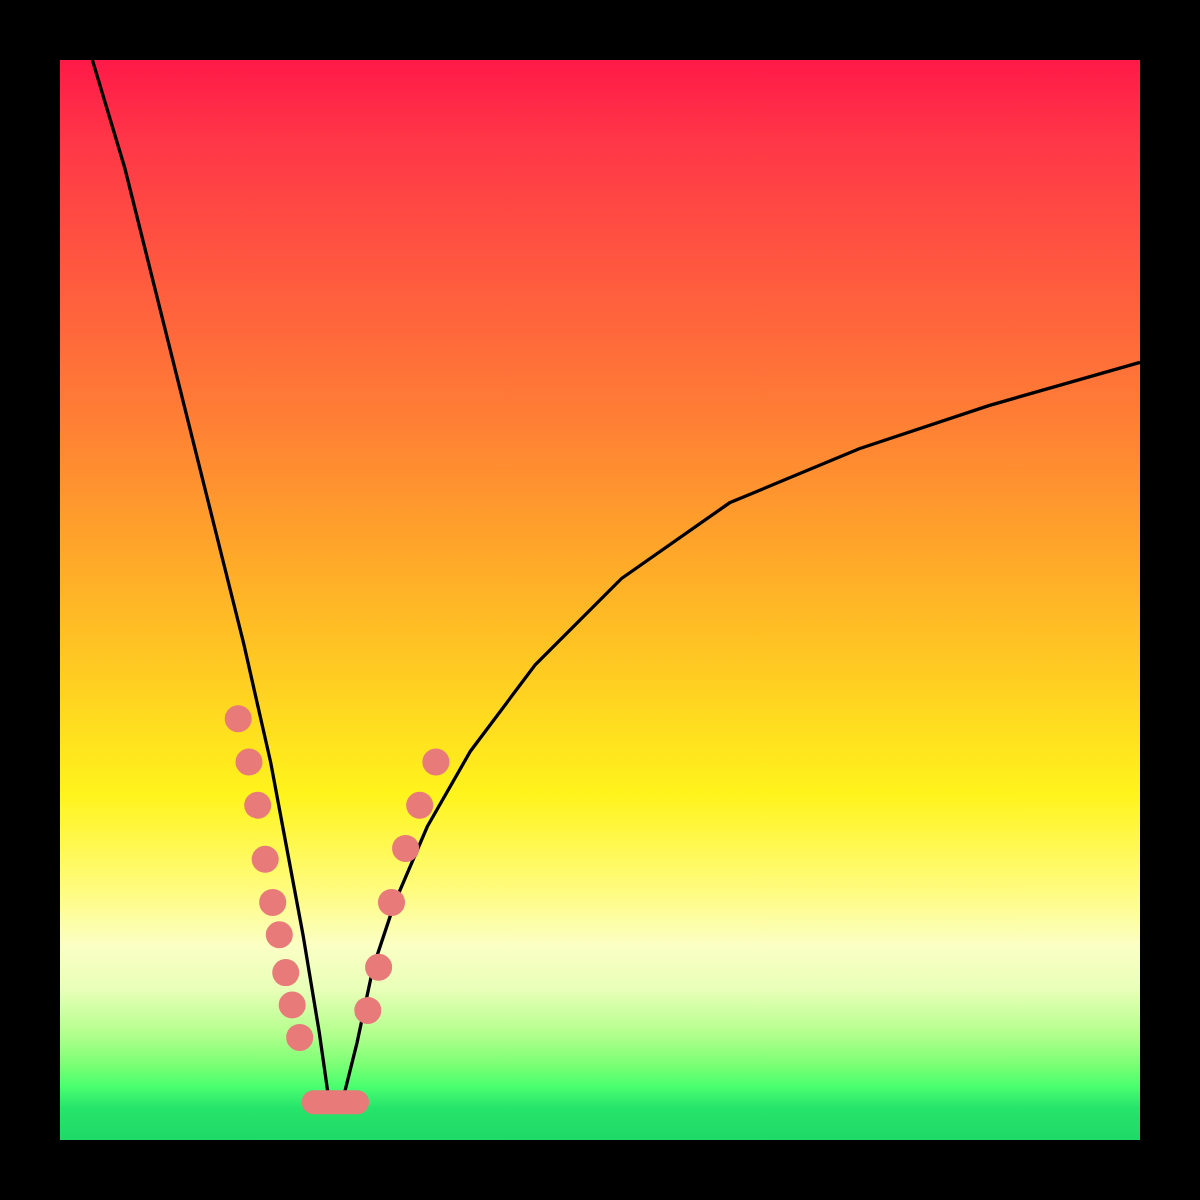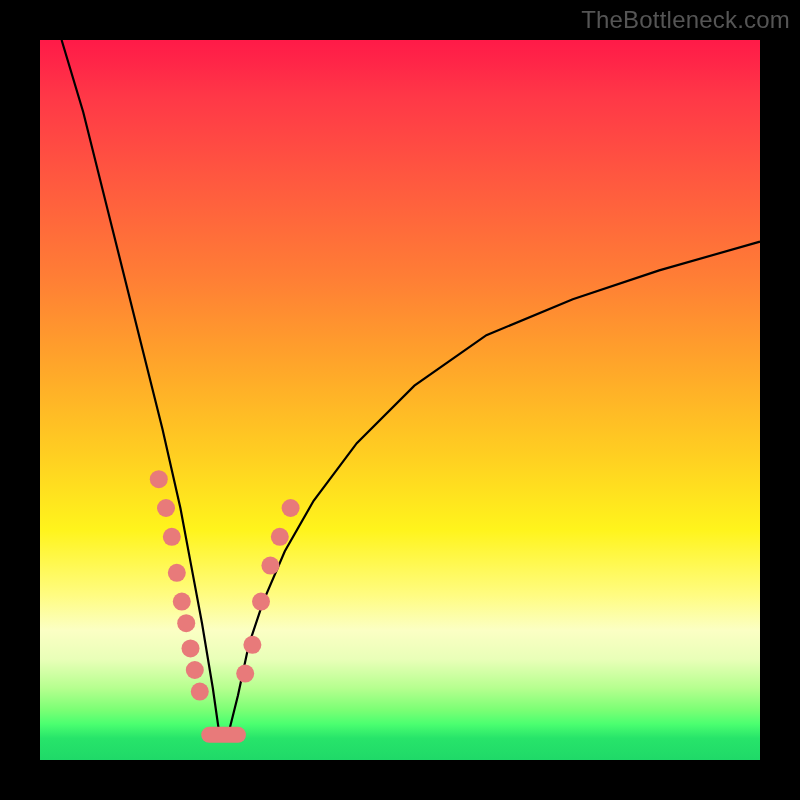--- a/index.html
+++ b/index.html
@@ -100,14 +100,13 @@
           <circle cx="205.2" cy="633.6" r="9" class="marker-round"></circle>
           <circle cx="212.4" cy="604.8" r="9" class="marker-round"></circle>
           <circle cx="221.0" cy="561.6" r="9" class="marker-round"></circle>
           <circle cx="230.4" cy="525.6" r="9" class="marker-round"></circle>
           <circle cx="239.8" cy="496.8" r="9" class="marker-round"></circle>
           <circle cx="250.6" cy="468.0" r="9" class="marker-round"></circle>
           <line x1="169.2" x2="198.0" y1="694.8" y2="694.8" class="marker-cap"></line>
         </g>
     </svg>
   </div>
-  <div class="watermark">TheBottleneck.com</div>
 </div>
 
 </body></html>

